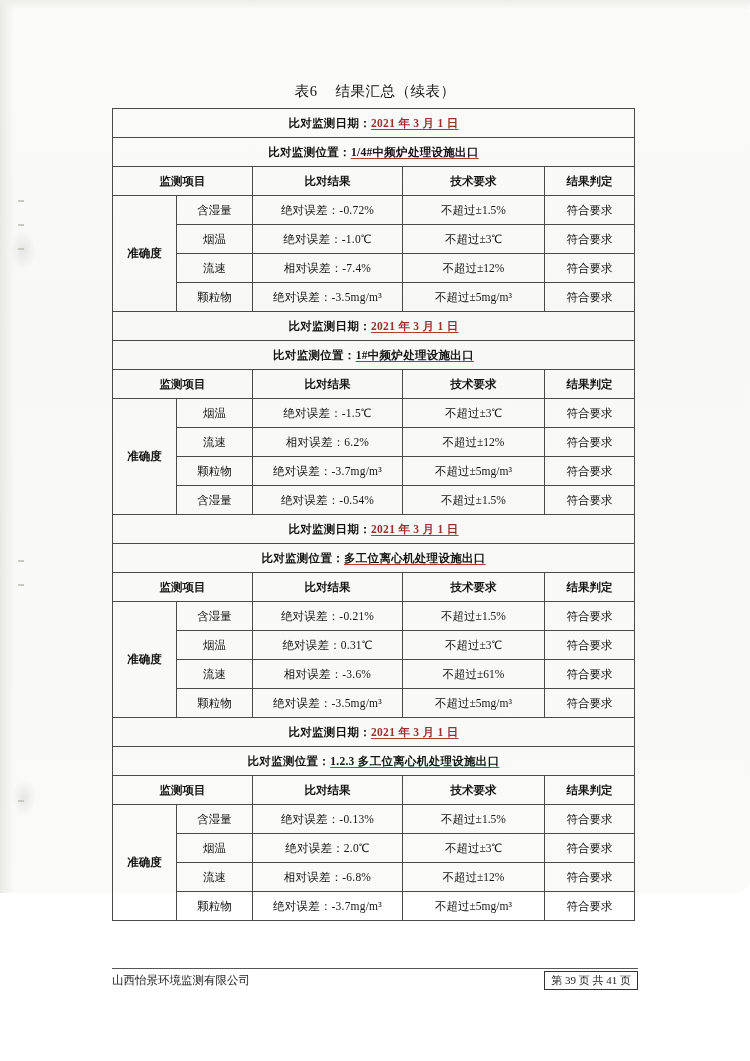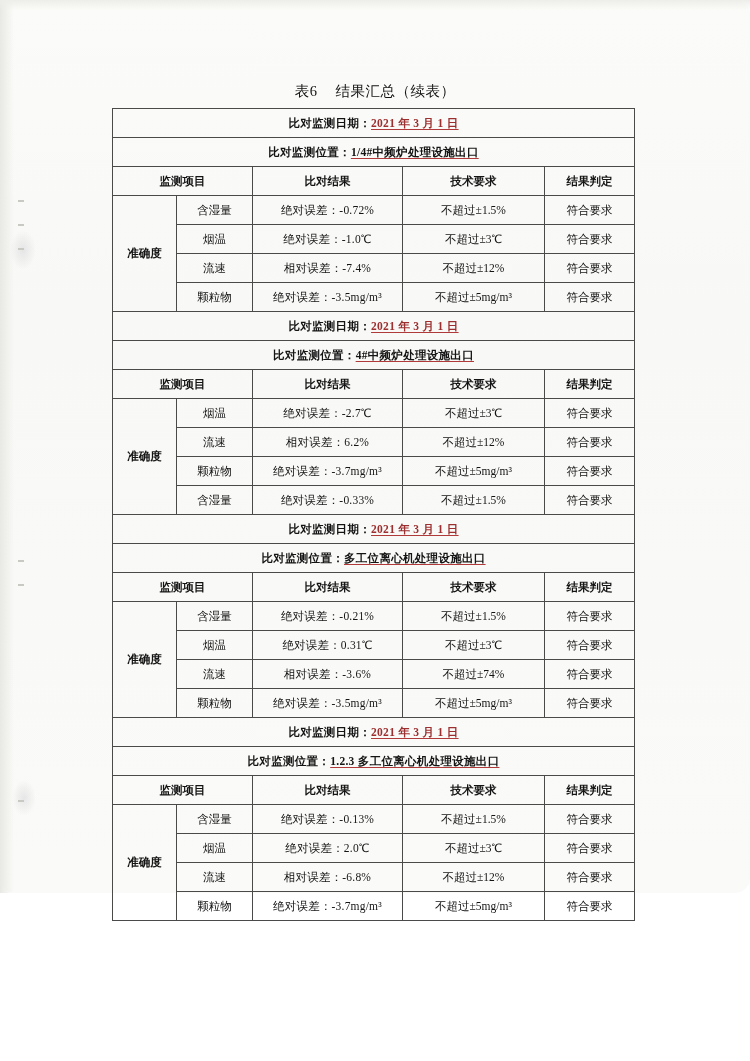--- a/index.html
+++ b/index.html
@@ -215,50 +215,50 @@
           <tr>
             <td class="item-cell">颗粒物</td>
             <td class="res-cell">绝对误差：-3.5mg/m³</td>
             <td class="req-cell">不超过±5mg/m³</td>
             <td class="judge-cell">符合要求</td>
           </tr>
           <tr>
             <td class="band" colspan="5"><span>比对监测日期：</span><span class="uline date-val">2021 年 3 月 1 日</span></td>
           </tr>
           <tr>
-            <td class="band" colspan="5"><span>比对监测位置：</span><span class="uline">4#中频炉处理设施出口</span></td>
+            <td class="band" colspan="5"><span>比对监测位置：</span><span class="uline">1#中频炉处理设施出口</span></td>
           </tr>
           <tr class="hdr">
             <td colspan="2">监测项目</td>
             <td>比对结果</td>
             <td>技术要求</td>
             <td>结果判定</td>
           </tr>
           <tr>
             <td class="acc-cell" rowspan="4">准确度</td>
             <td class="item-cell">烟温</td>
-            <td class="res-cell">绝对误差：-2.7℃</td>
+            <td class="res-cell">绝对误差：-1.5℃</td>
             <td class="req-cell">不超过±3℃</td>
             <td class="judge-cell">符合要求</td>
           </tr>
           <tr>
             <td class="item-cell">流速</td>
             <td class="res-cell">相对误差：6.2%</td>
             <td class="req-cell">不超过±12%</td>
             <td class="judge-cell">符合要求</td>
           </tr>
           <tr>
             <td class="item-cell">颗粒物</td>
             <td class="res-cell">绝对误差：-3.7mg/m³</td>
             <td class="req-cell">不超过±5mg/m³</td>
             <td class="judge-cell">符合要求</td>
           </tr>
           <tr>
             <td class="item-cell">含湿量</td>
-            <td class="res-cell">绝对误差：-0.33%</td>
+            <td class="res-cell">绝对误差：-0.54%</td>
             <td class="req-cell">不超过±1.5%</td>
             <td class="judge-cell">符合要求</td>
           </tr>
           <tr>
             <td class="band" colspan="5"><span>比对监测日期：</span><span class="uline date-val">2021 年 3 月 1 日</span></td>
           </tr>
           <tr>
             <td class="band" colspan="5"><span>比对监测位置：</span><span class="uline">多工位离心机处理设施出口</span></td>
           </tr>
           <tr class="hdr">
@@ -276,21 +276,21 @@
           </tr>
           <tr>
             <td class="item-cell">烟温</td>
             <td class="res-cell">绝对误差：0.31℃</td>
             <td class="req-cell">不超过±3℃</td>
             <td class="judge-cell">符合要求</td>
           </tr>
           <tr>
             <td class="item-cell">流速</td>
             <td class="res-cell">相对误差：-3.6%</td>
-            <td class="req-cell">不超过±74%</td>
+            <td class="req-cell">不超过±61%</td>
             <td class="judge-cell">符合要求</td>
           </tr>
           <tr>
             <td class="item-cell">颗粒物</td>
             <td class="res-cell">绝对误差：-3.5mg/m³</td>
             <td class="req-cell">不超过±5mg/m³</td>
             <td class="judge-cell">符合要求</td>
           </tr>
           <tr>
             <td class="band" colspan="5"><span>比对监测日期：</span><span class="uline date-val">2021 年 3 月 1 日</span></td>
@@ -326,13 +326,17 @@
           <tr>
             <td class="item-cell">颗粒物</td>
             <td class="res-cell">绝对误差：-3.7mg/m³</td>
             <td class="req-cell">不超过±5mg/m³</td>
             <td class="judge-cell">符合要求</td>
           </tr>
         </tbody>
     </table>
   </div>
 
+  <div class="footer">
+    <span>山西怡景环境监测有限公司</span>
+    <span class="right">第 39 页 共 41 页</span>
+  </div>
 </div>
 
 </body></html>

